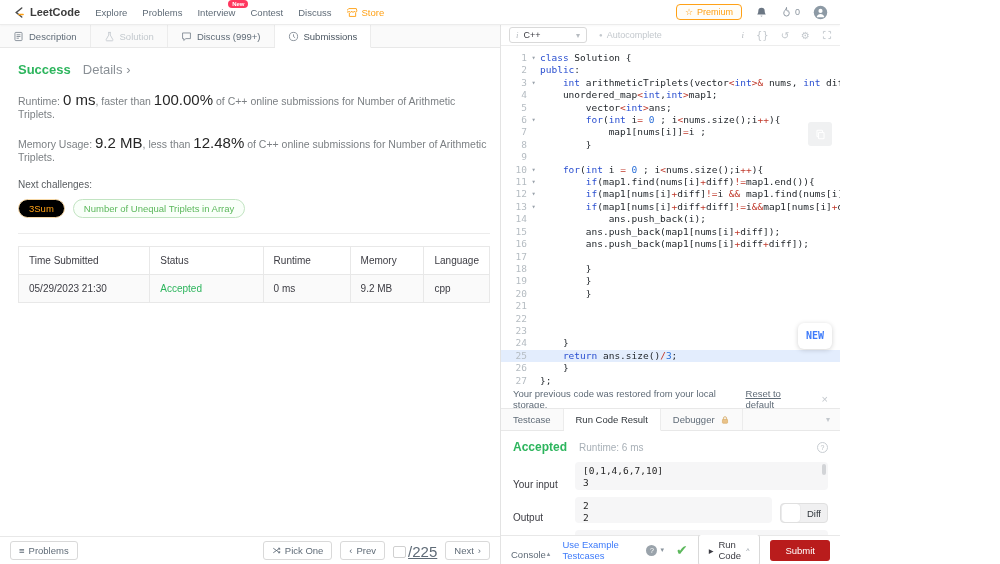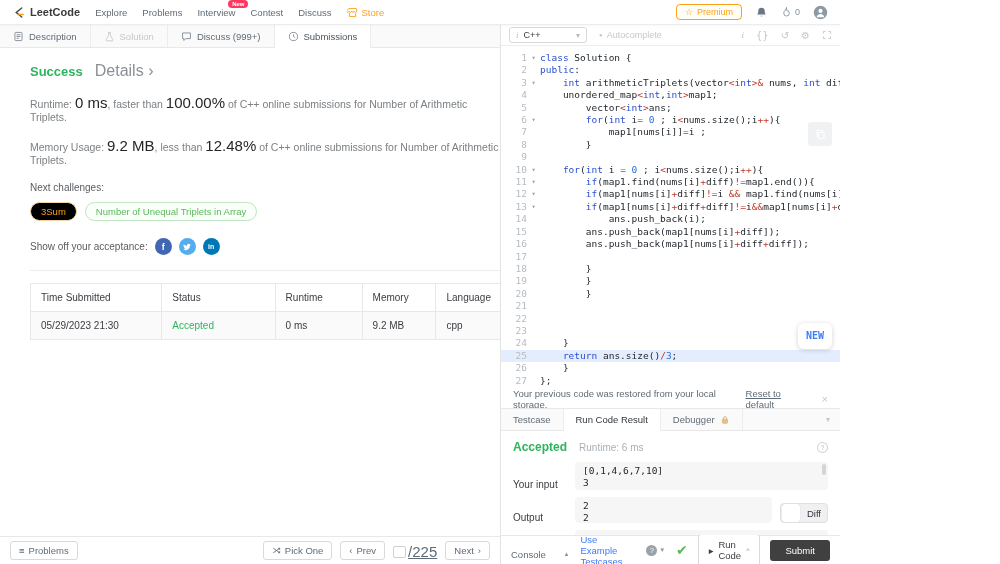--- a/index.html
+++ b/index.html
@@ -23,24 +23,24 @@
 
   
   .tabbar { position:absolute; top:25px; left:0; width:500px; height:23px; background:#fafafa;
             border-bottom:1px solid #e8e8e8; display:flex; align-items:stretch; z-index:4; }
   .tab { display:flex; align-items:center; gap:5px; padding:0 13px; font-size:9.5px; color:#5f6b77;
          border-right:1px solid #ececec; cursor:pointer; }
   .tab.disabled { color:#c3c9ce; }
   .tab.active { background:#fff; margin-bottom:-1px; border-bottom:1px solid #fff; color:#4a5560; }
 
   
-  .panel-left { position:absolute; top:48px; left:16px; width:500px; bottom:28px; padding:0 14px; overflow:hidden; background:#fff; }
+  .panel-left { position:absolute; top:48px; left:4px; width:500px; bottom:28px; padding:0 14px; overflow:hidden; background:#fff; }
   .success-row { margin-top:14px; display:flex; align-items:baseline; gap:12px; }
   .success-title { color:#2db55d; font-size:13px; font-weight:700; }
-  .details-link { color:#8a9096; font-size:16px; cursor:pointer; }
+  .details-link { color:#8a9096; font-size:13px; cursor:pointer; }
   .stat-line { margin-top:14px; color:#7c8084; font-size:10.5px; }
   .stat-big { font-size:15px; color:#262626; }
   .next-label { margin-top:16px; color:#595d61; font-size:10px; }
   .pill-row { margin-top:9px; display:flex; gap:8px; }
   .pill { border-radius:11px; padding:3px 10px; font-size:9.5px; cursor:pointer; }
   .pill.orange { color:#ffa116; border:1px solid #f6d8a7; background:#000000; }
   .pill.green  { color:#5cb85c; border:1px solid #c2e4c2; background:#f9fff9; }
   .share-row { margin-top:17px; display:flex; align-items:center; gap:7px; color:#595d61; font-size:10px; }
   .soc { width:17px; height:17px; border-radius:50%; display:inline-flex; align-items:center;
          justify-content:center; color:#fff; font-weight:700; font-size:9px; cursor:pointer; }
@@ -114,29 +114,29 @@
             font-family:"DejaVu Sans Mono","Liberation Mono",monospace; font-size:9.5px; line-height:11.5px;
             color:#262626; white-space:pre; }
   .scroll-thumb { position:absolute; right:2px; top:2px; width:4px; height:11px; background:#d2d4d7; border-radius:2px; }
   .diff-ctl { flex:none; margin-left:8px; display:flex; align-items:center; height:20px;
               border:1px solid #e0e0e0; border-radius:4px; background:#f0f0f1; overflow:hidden; cursor:pointer; }
   .diff-knob { width:18px; height:18px; background:#fff; border-radius:3px; margin:1px; box-shadow:0 0 1px rgba(0,0,0,.2); }
   .diff-label { padding:0 6px; font-size:9.5px; color:#30363c; }
 
   .console-footer { height:29px; border-top:1px solid #e8e8e8; display:flex; align-items:center;
                     padding:0 10px; gap:12px; background:#fff; flex:none; }
-  .console-lbl { color:#5f6b77; font-size:9.5px; display:inline-flex; align-items:center; gap:19px; cursor:pointer;margin-top:8px; }
+  .console-lbl { color:#5f6b77; font-size:9.5px; display:inline-flex; align-items:center; gap:1px; cursor:pointer;margin-top:8px; }
   .use-example { color:#3e7bfa; font-size:9.5px; cursor:pointer; }
   .qmark-dark { width:11px; height:11px; border-radius:50%; background:#9aa3ab; color:#fff; font-size:7px;
                 display:inline-flex; align-items:center; justify-content:center; }
   .cf-right { margin-left:auto; display:flex; align-items:center; gap:10px; }
   .check-glyph { color:#5cb85c; font-size:14px; font-family:"DejaVu Sans",sans-serif; }
   .runcode-btn { border:1px solid #d9d9d9; border-radius:3px; background:#fff; padding:4px 10px;
                  font-size:9.5px; color:#3c3c43; display:inline-flex; align-items:center; gap:5px; cursor:pointer; }
-  .submit-btn { background:#404040; color:#fff; border-radius:3px; padding:5px 15px; font-size:9.5px; cursor:pointer; }
+  .submit-btn { background:#b91c1c; color:#fff; border-radius:3px; padding:5px 15px; font-size:9.5px; cursor:pointer; }
   .tiny-caret { font-size:7px; color:#8a949e; }
   svg { display:block; }
 </style>
 </head>
 <body>
 
 <div class="app">
 
   <div class="navbar">
     <div class="brand">
@@ -241,30 +241,20 @@
       <span>Runtime: </span><span class="stat-big">0 ms</span><span>, faster than </span><span class="stat-big">100.00%</span><span> of C++ online submissions for Number of Arithmetic Triplets.</span>
     </div>
     <div class="stat-line">
       <span>Memory Usage: </span><span class="stat-big">9.2 MB</span><span>, less than </span><span class="stat-big">12.48%</span><span> of C++ online submissions for Number of Arithmetic Triplets.</span>
     </div>
     <div class="next-label">Next challenges:</div>
     <div class="pill-row" id="challenge-pills">
         <span class="pill orange">3Sum</span>
         <span class="pill green">Number of Unequal Triplets in Array</span>
       </div>
-    <div class="share-row">
-      <span>Show off your acceptance:</span>
-      <span class="soc fb">f</span>
-      <span class="soc tw">
-        <svg width="10" height="10" viewBox="0 0 14 14">
-          <path d="M12.6 3.7c-.4.2-.8.3-1.3.4.5-.3.8-.7 1-1.2-.4.3-.9.5-1.4.6A2.2 2.2 0 0 0 7 5.4 6.3 6.3 0 0 1 2.4 3a2.2 2.2 0 0 0 .7 3c-.4 0-.7-.1-1-.3 0 1.1.8 2 1.8 2.2-.3.1-.7.1-1 0a2.2 2.2 0 0 0 2 1.6A4.5 4.5 0 0 1 1.6 10.4 6.3 6.3 0 0 0 11.3 5v-.3c.5-.3.9-.6 1.3-1z" fill="#fff"></path>
-        </svg>
-      </span>
-      <span class="soc li">in</span>
-    </div>
     <hr class="sep-hr">
     <table class="subm-table">
       <thead>
           <tr id="subm-head">
             <th style="width: 29%;">Time Submitted</th>
             <th style="width: 25%;">Status</th>
             <th style="width: 19%;">Runtime</th>
             <th style="width: 16%;">Memory</th>
             <th style="width: 11%;">Language</th>
           </tr>

